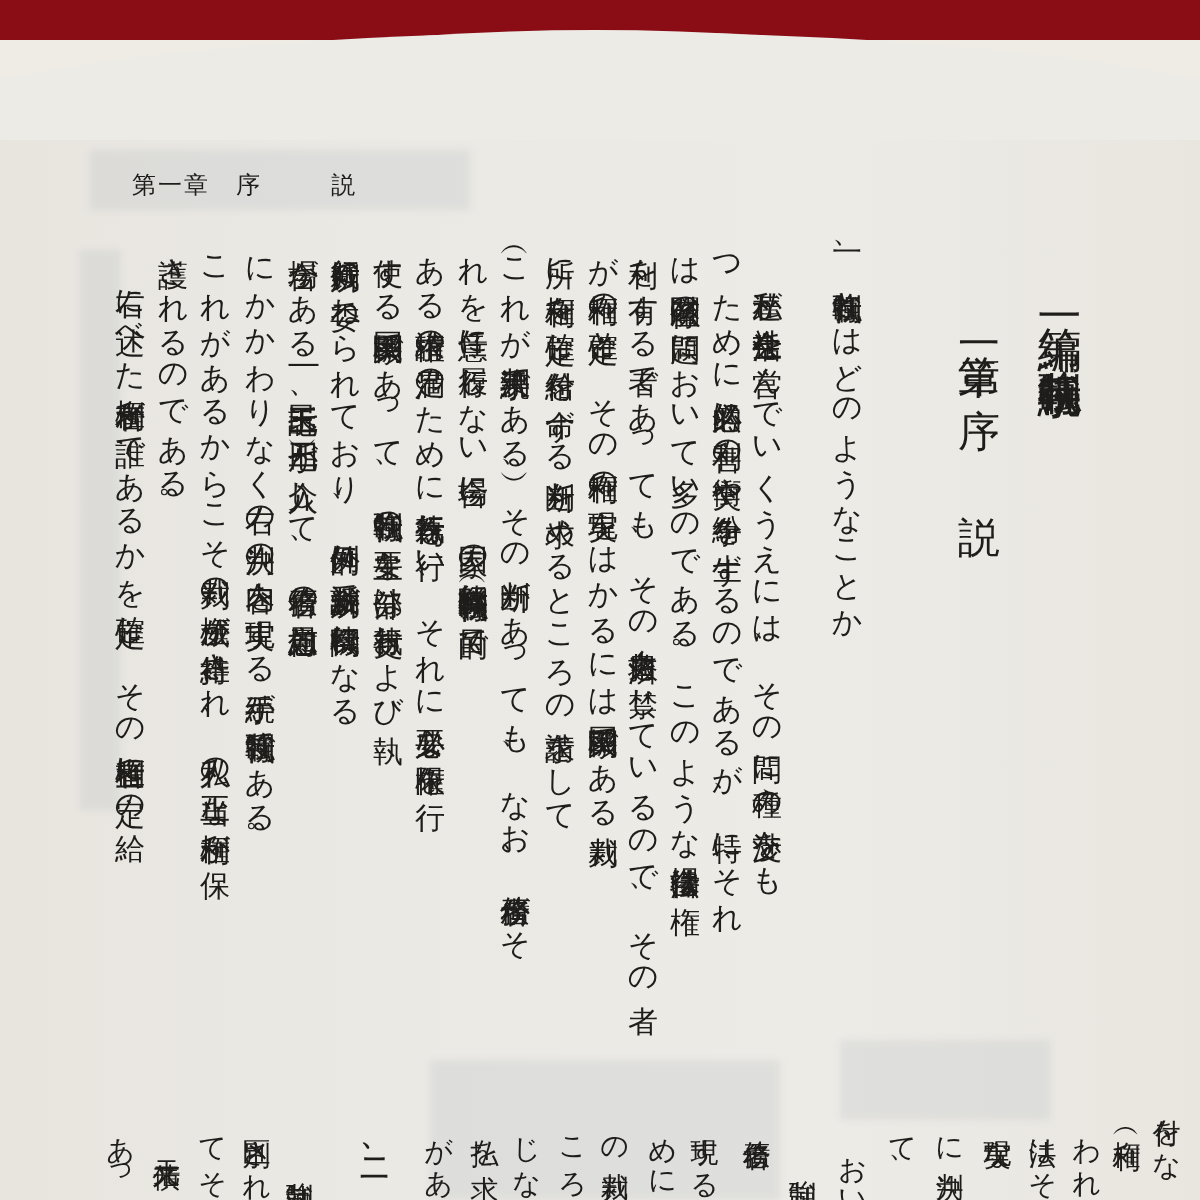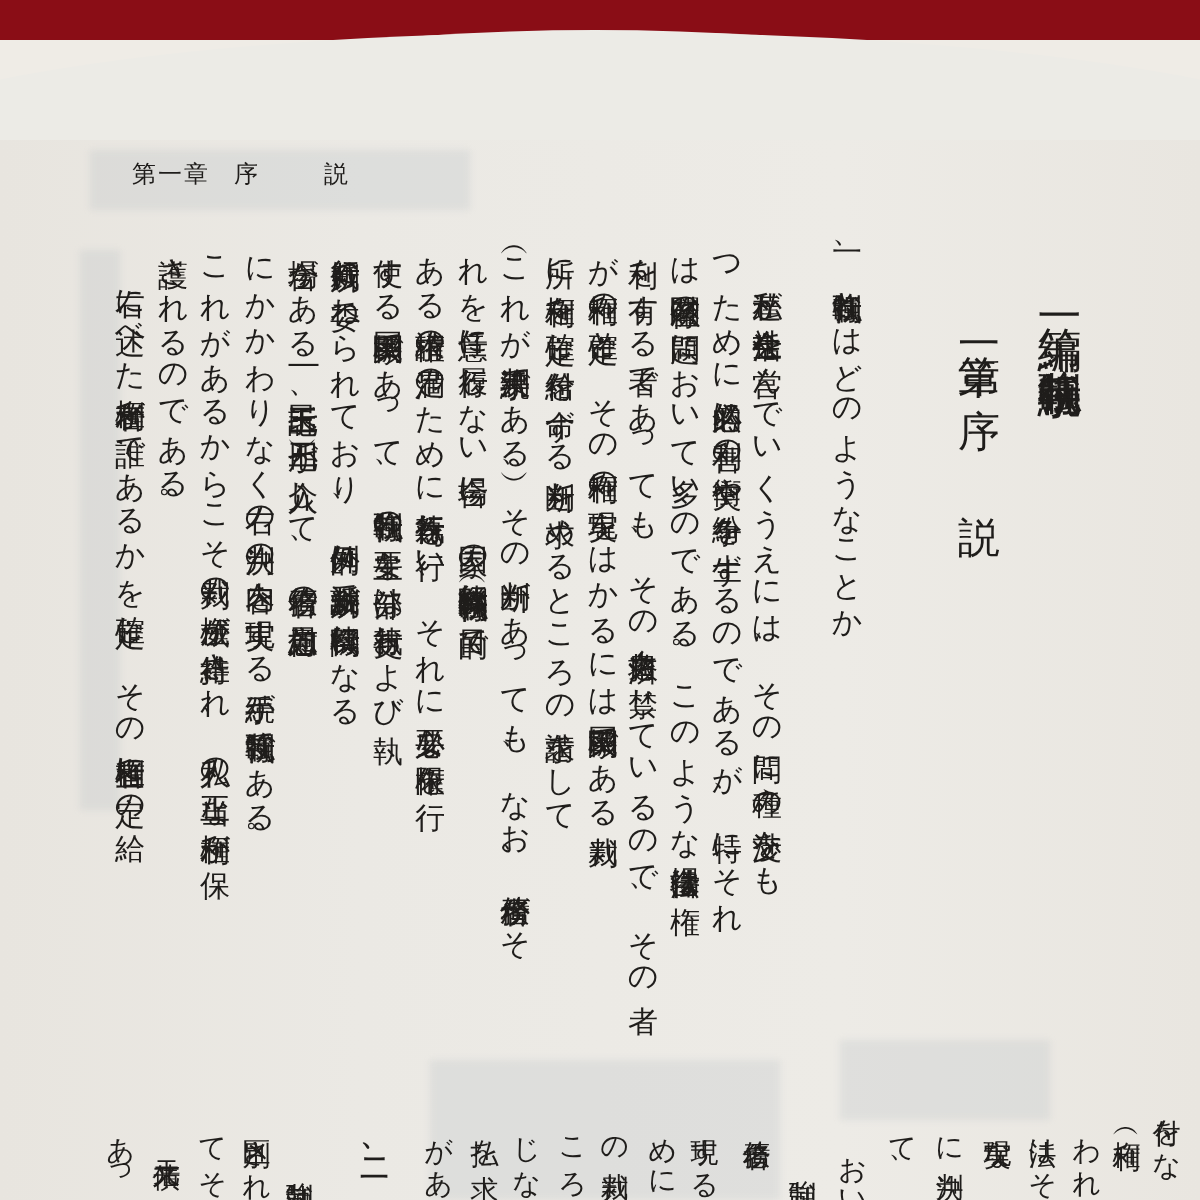--- a/index.html
+++ b/index.html
@@ -16,23 +16,23 @@
   .page {
     position: absolute; left: -20px; top: 30px; width: 1230px; height: 1200px;
     background: linear-gradient(90deg, #e9e6e0 0%, #ecebe6 40%, #efece7 80%, #e6e2da 100%);
     border-top-right-radius: 40px;
     clip-path: ellipse(140% 100% at 50% 100%);
   }
   .bleed {
     position: absolute; background: rgba(160,170,185,0.18); filter: blur(3px);
   }
   .running-header {
-    position: absolute; left: 132px; top: 158px;
+    position: absolute; left: 132px; top: 169px;
     font-size: 24px; letter-spacing: 2px; white-space: pre;
-    font-family: Liberation Serif, serif;
+    font-family: Liberation Sans, sans-serif;
   }
   .vcol {
     position: absolute; writing-mode: vertical-rl; text-orientation: upright;
     white-space: nowrap; line-height: 1;
   }
   .part-title { font-size: 44px; letter-spacing: 1px; font-family: "DejaVu Sans", sans-serif; }
   .chapter-title { font-size: 42px; font-family: "DejaVu Sans", sans-serif; }
   .section-title { font-size: 30px; font-family: "DejaVu Sans", sans-serif; }
   .body-col { font-size: 30px; letter-spacing: 1.2px; font-family: "DejaVu Sans", sans-serif; }
   .small-col { font-size: 28px; letter-spacing: 1.5px; font-family: "DejaVu Sans", sans-serif; }

